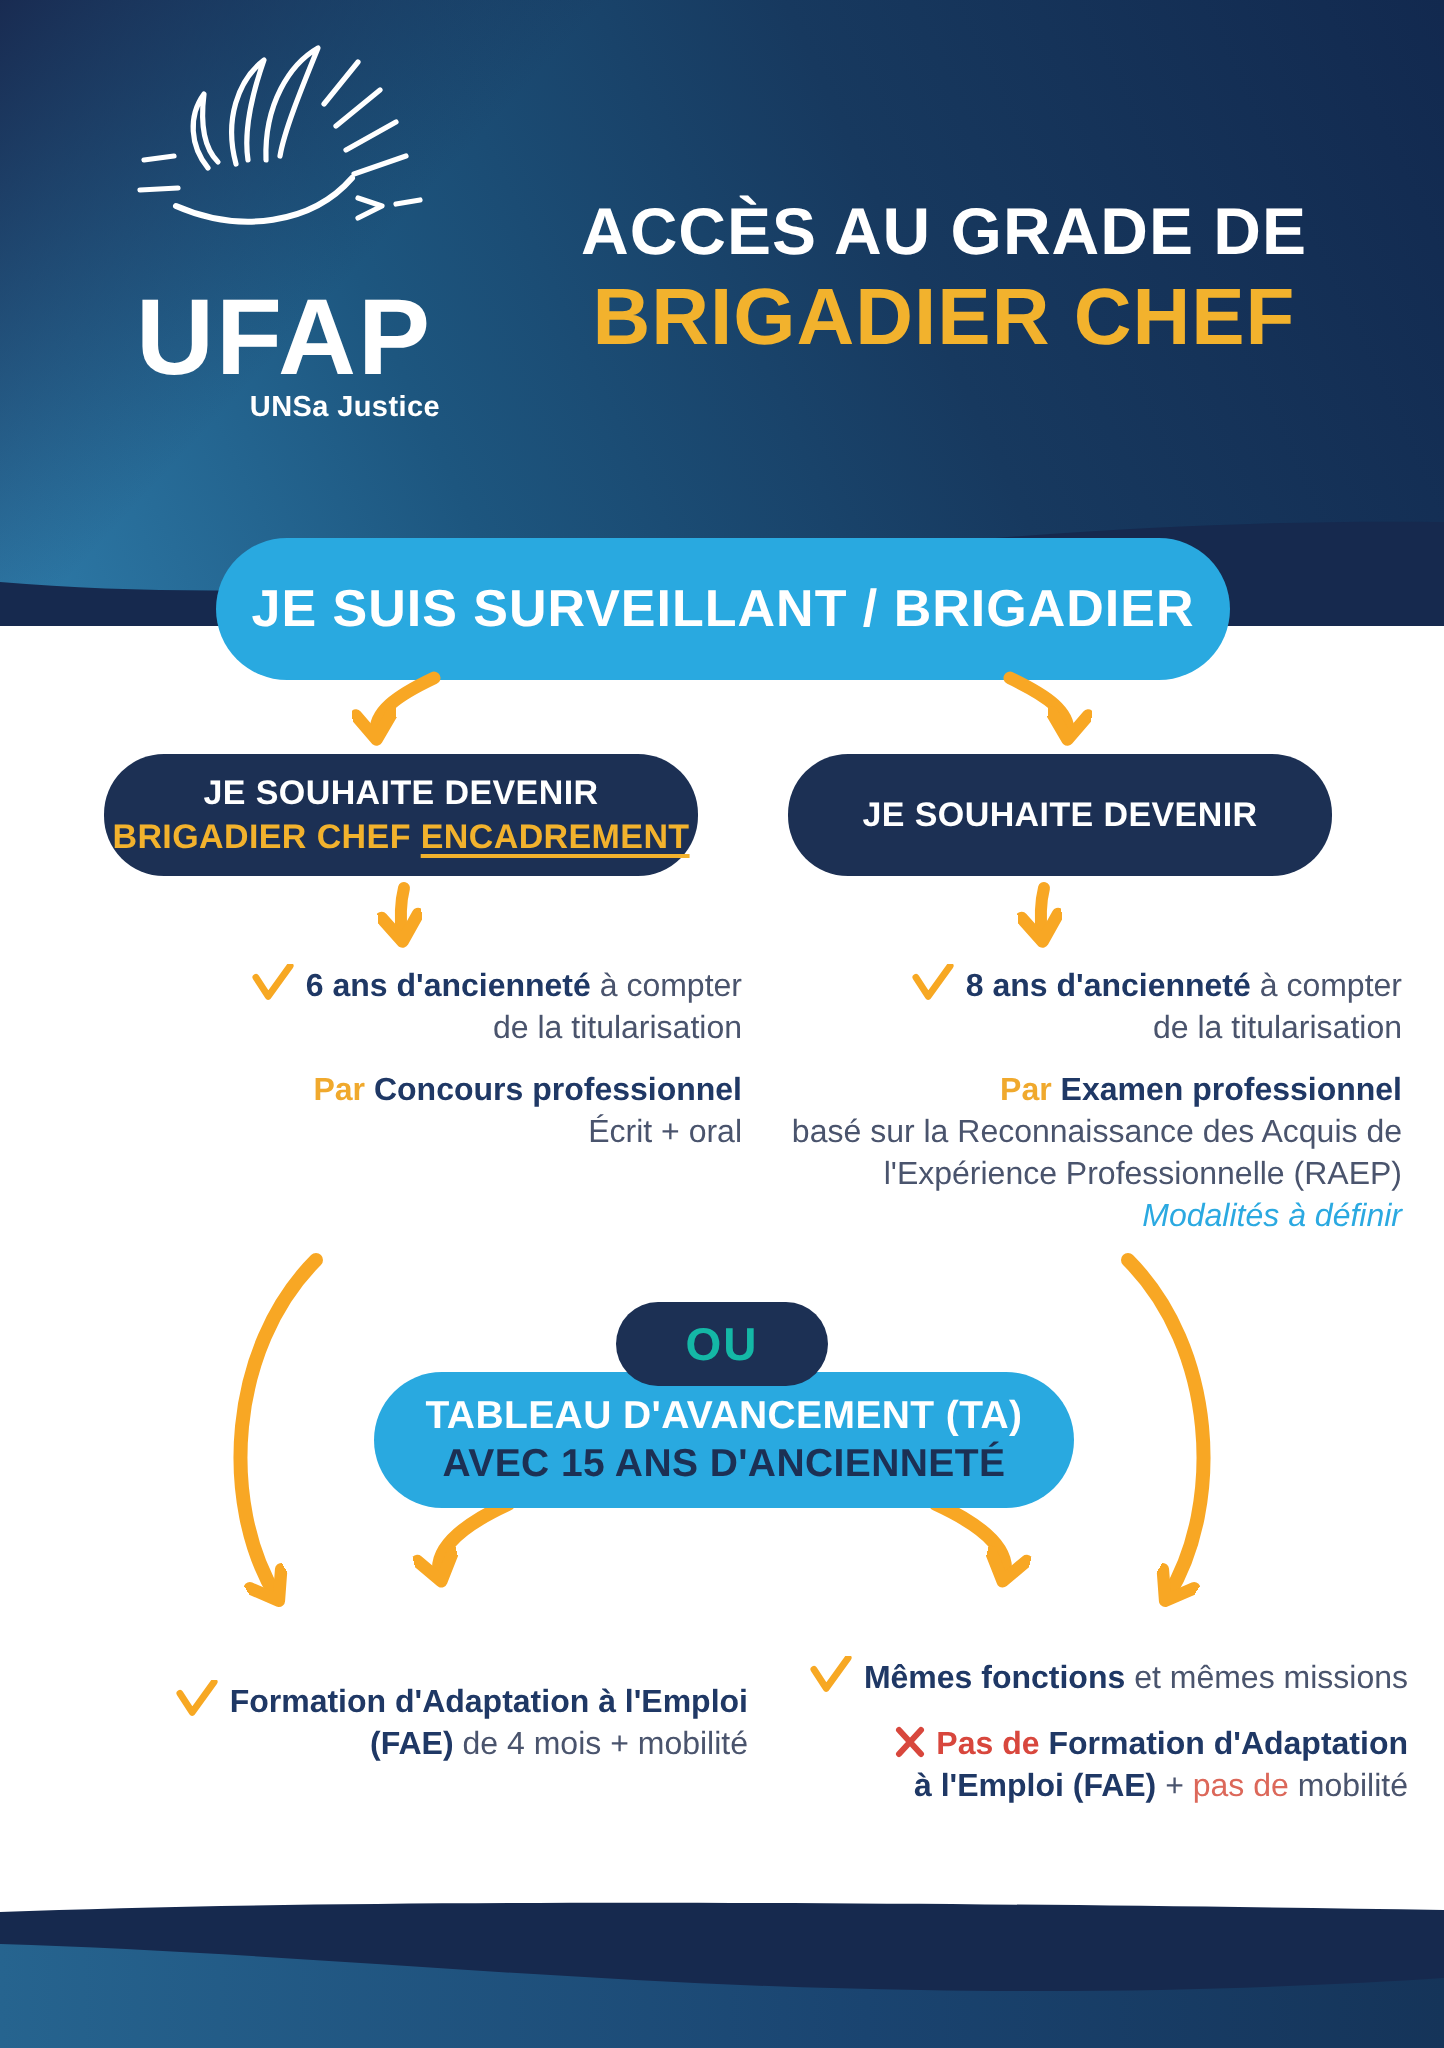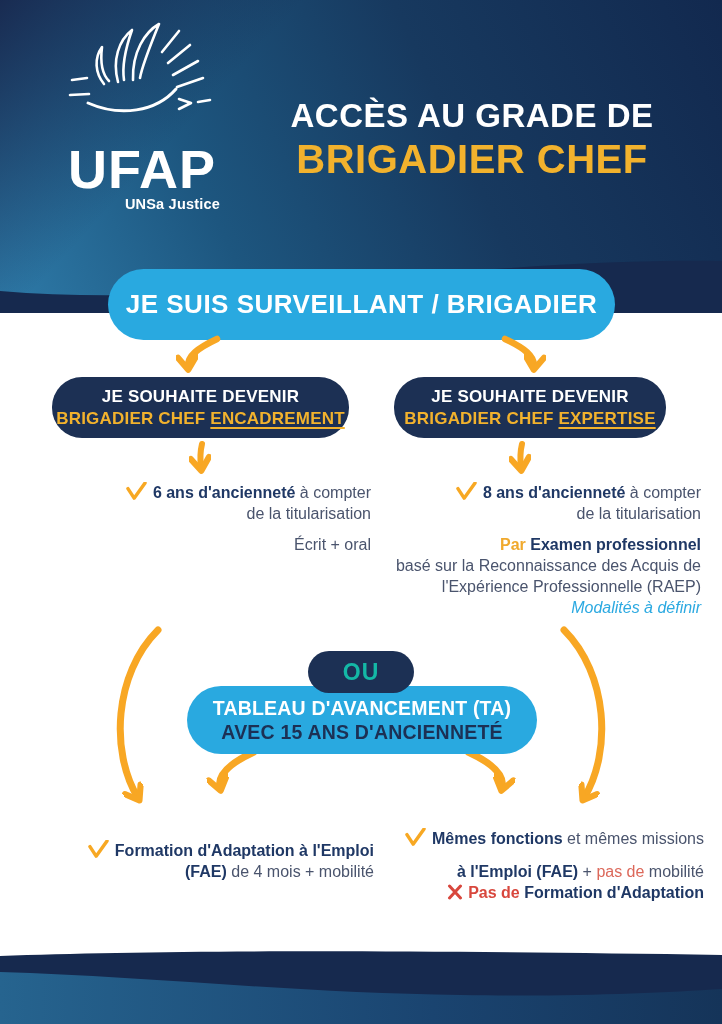--- a/index.html
+++ b/index.html
@@ -128,31 +128,33 @@
 
   <div class="pill root-pill">JE SUIS SURVEILLANT / BRIGADIER</div>
 
   <div class="pill dark-pill dp-left">
     <div>JE SOUHAITE DEVENIR</div>
     <div class="grade"><span>BRIGADIER CHEF </span><span class="ul">ENCADREMENT</span></div>
   </div>
 
   <div class="pill dark-pill dp-right">
     <div>JE SOUHAITE DEVENIR</div>
-    <div class="grade"><span>BRIGADIER CHEF </span><span class="ul">EXPERTISE</span></div>
   </div>
 
   <div class="tblock tb-left">
     <div>
       <svg class="check" width="21" height="19" viewBox="0 0 22 20">
         <path d="M2,7 L8.5,17 L20,1" fill="none" stroke="#F7A823" stroke-width="3.6" stroke-linecap="round" stroke-linejoin="round"></path>
       </svg><span class="b-navy">6 ans d'ancienneté</span><span class="reg"> à compter</span>
     </div>
     <div class="reg">de la titularisation</div>
     <div class="gap-s"></div>
+    <div>
+      <span class="y-bold">Par </span><span class="b-navy">Concours professionnel</span>
+    </div>
     <div class="reg">Écrit + oral</div>
   </div>
 
   <div class="tblock tb-right">
     <div>
       <svg class="check" width="21" height="19" viewBox="0 0 22 20">
         <path d="M2,7 L8.5,17 L20,1" fill="none" stroke="#F7A823" stroke-width="3.6" stroke-linecap="round" stroke-linejoin="round"></path>
       </svg><span class="b-navy">8 ans d'ancienneté</span><span class="reg"> à compter</span>
     </div>
     <div class="reg">de la titularisation</div>
@@ -184,26 +186,26 @@
   </div>
 
   <div class="tblock tb-bottom-right">
     <div>
       <svg class="check" width="21" height="19" viewBox="0 0 22 20">
         <path d="M2,7 L8.5,17 L20,1" fill="none" stroke="#F7A823" stroke-width="3.6" stroke-linecap="round" stroke-linejoin="round"></path>
       </svg><span class="b-navy">Mêmes fonctions</span><span class="reg"> et mêmes missions</span>
     </div>
     <div class="gap-m"></div>
     <div>
-      <span class="b-navy">à l'Emploi (FAE)</span><span class="reg"> + </span><span class="r-reg">pas de</span><span class="reg"> mobilité</span>
-    </div>
-    <div>
       <svg class="cross" width="16" height="16" viewBox="0 0 16 16">
         <path d="M2.5,2 L13.5,14 M13.5,2 L2.5,14" fill="none" stroke="#D8473D" stroke-width="3" stroke-linecap="round"></path>
       </svg><span class="r-bold">Pas de </span><span class="b-navy">Formation d'Adaptation</span>
+    </div>
+    <div>
+      <span class="b-navy">à l'Emploi (FAE)</span><span class="reg"> + </span><span class="r-reg">pas de</span><span class="reg"> mobilité</span>
     </div>
   </div>
 
   <svg class="footer-wave" viewBox="0 0 722 76" preserveAspectRatio="none">
     <defs>
       <linearGradient id="fg" x1="0" y1="0" x2="1" y2="0">
         <stop offset="0" stop-color="#26648F"></stop>
         <stop offset="0.6" stop-color="#1A4470"></stop>
         <stop offset="1" stop-color="#153459"></stop>
       </linearGradient>

